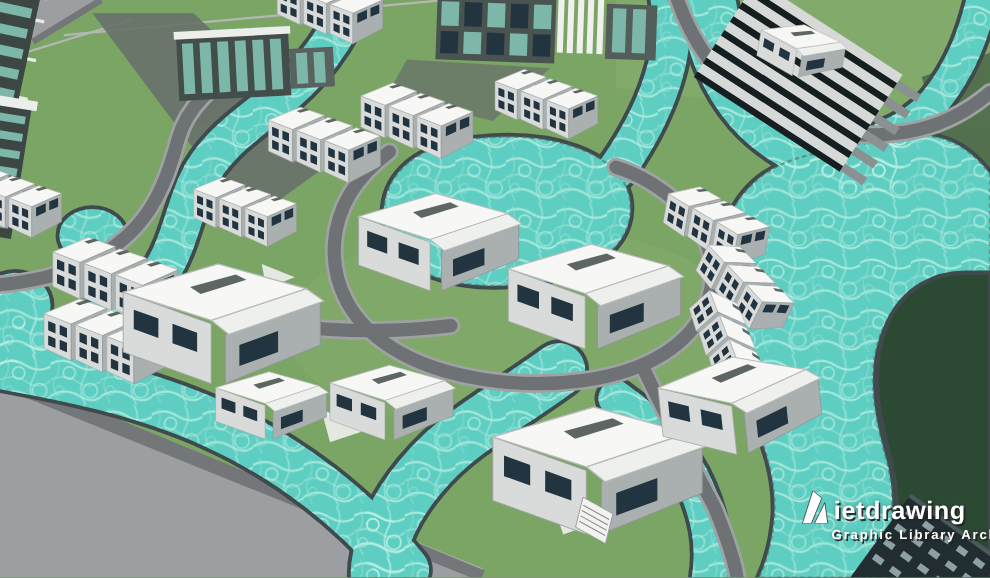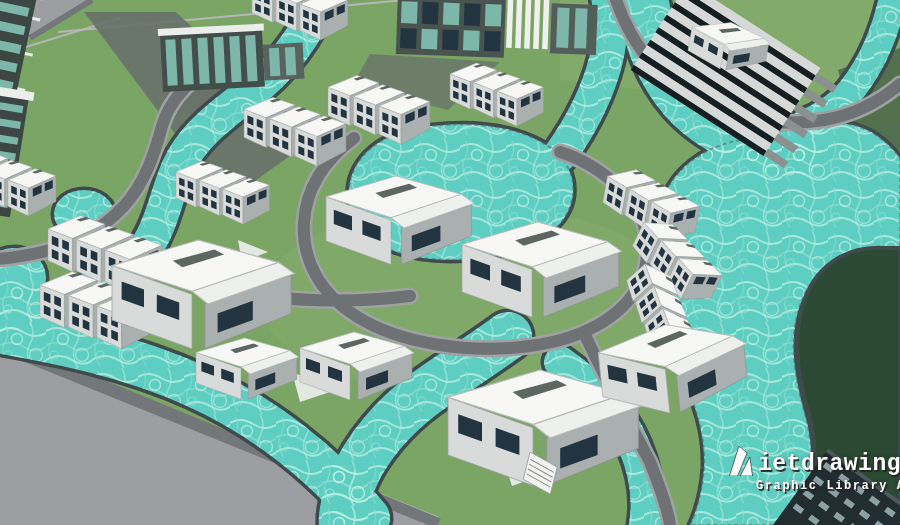--- a/index.html
+++ b/index.html
@@ -7,21 +7,21 @@
     --grass:#7BA565; --grass-light:#89AF6F; --grass-shadow:#68716A;
     --grass-dark-island:#2C4A33; --water:#5FCEC2; --water-light:#BFF0E6;
     --wall-dark:#3F4A4D; --road:#6F7274; --road-casing:#9FA2A3;
     --plaza:#9C9EA1; --plaza-band:#74777A; --roof-white:#F7F8F6;
     --wall-light:#D8DBD9; --wall-mid:#AAAFAF; --window-dark:#223440;
     --glass-green:#7CB7A9; --tower-dark:#3C4744; --tower-slab:#D6D9D7;
     --tower-night:#222D31; --text-white:#FFFFFF;
   }
   html,body{margin:0;padding:0;background:#888;}
   .stage{position:relative;width:900px;height:525px;overflow:hidden;background:var(--grass);
-         font-family:Liberation Mono, monospace;}
+         font-family:Liberation Sans, sans-serif;}
   svg{display:block;}
   
   .f-roof{fill:var(--roof-white);stroke:#b8bbb9;stroke-width:.7}
   .f-roof2{fill:#eef0ee;stroke:#b8bbb9;stroke-width:.7}
   .f-wallL{fill:var(--wall-light);stroke:#9fa3a1;stroke-width:.5}
   .f-wallM{fill:var(--wall-mid);stroke:#8e9292;stroke-width:.5}
   .f-win{fill:var(--window-dark)}
   .f-deck{fill:#5e6663}
   .f-pave{fill:#eef0ee;opacity:.9}
   

